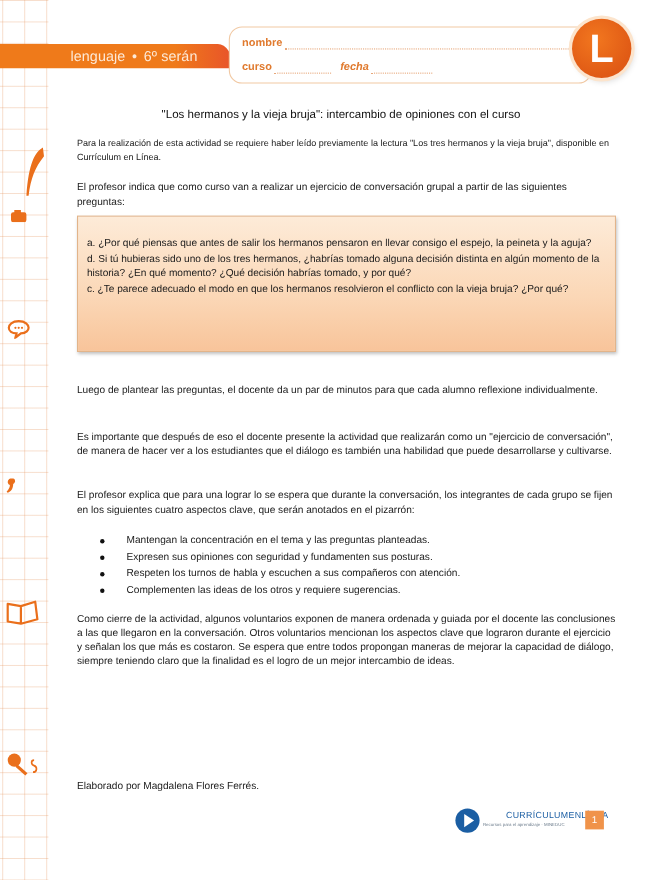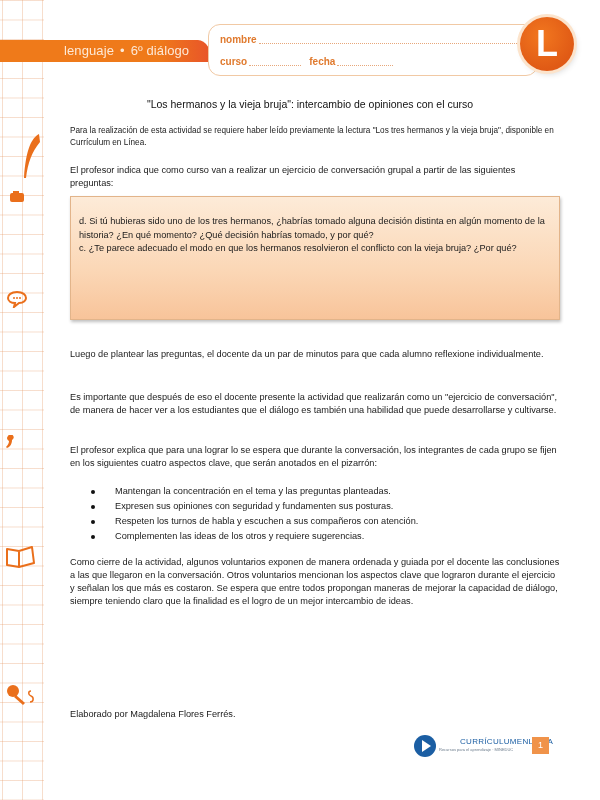--- a/index.html
+++ b/index.html
@@ -29,26 +29,26 @@
     .header-band-text .dot { margin: 0 6px; }
 
     
     .name-box {
       position: absolute; left: 208px; top: 24px; width: 330px; height: 52px;
       border: 1px solid #f1c9a4; border-radius: 12px;
       background: #fff;
     }
     .name-row {
       position: absolute; left: 220px; font-size: 10px; color: #e07a2e; font-weight: bold;
-      display: flex; align-items: center;
+      display: flex; align-items: flex-end;
     }
     .name-row .dots { border-bottom: 1px dotted #e7a77a; height: 8px; display: inline-block; margin-left: 2px; }
     .row-nombre { top: 34px; }
     .row-curso { top: 56px; }
-    .row-curso .fecha-label { margin-left: 8px; }
+    .row-curso .fecha-label { margin-left: 8px; font-style: italic; }
 
     
     .l-badge {
       position: absolute; left: 520px; top: 17px; width: 54px; height: 54px;
       border-radius: 50%;
       background: radial-gradient(circle at 40% 35%, #f2771f, #e05a15 70%);
       box-shadow: 0 0 0 3px #fce4cc, 2px 3px 6px rgba(0,0,0,0.15);
       color: #fff; font-size: 36px; font-weight: bold; text-align: center; line-height: 54px;
     }
 
@@ -103,21 +103,21 @@
       background: #f0934a; color: #fff; font-size: 9px; text-align: center; line-height: 17px;
     }
   </style>
 </head>
 <body>
 
 <div class="grid-margin"></div>
 
 <div class="header-band"></div>
 <div class="header-band-text">
-  <span>lenguaje</span><span class="dot">•</span><span>6º diálogo</span>
+  <span>lenguaje</span><span class="dot">•</span><span>6º serán</span>
 </div>
 
 <div class="name-box"></div>
 <div class="name-row row-nombre">
   <span>nombre</span>
   <span class="dots" style="width:280px"></span>
 </div>
 <div class="name-row row-curso">
   <span>curso</span>
   <span class="dots" style="width:52px"></span>
@@ -151,20 +151,21 @@
   <path d="M26 8 C23 8 23 12 26 13 C29 14 29 19 25 19" fill="none" stroke="#ea6f1b" stroke-width="1.5"></path>
 </svg>
 
 <div class="doc-title">"Los hermanos y la vieja bruja": intercambio de opiniones con el curso</div>
 
 <div class="para small" style="top:125px">Para la realización de esta actividad se requiere haber leído previamente la lectura "Los tres hermanos y la vieja bruja", disponible en Currículum en Línea.</div>
 
 <div class="para" style="top:164px">El profesor indica que como curso van a realizar un ejercicio de conversación grupal a partir de las siguientes preguntas:</div>
 
 <div class="question-box">
+  <div class="q">a. ¿Por qué piensas que antes de salir los hermanos pensaron en llevar consigo el espejo, la peineta y la aguja?</div>
   <div class="q">d. Si tú hubieras sido uno de los tres hermanos, ¿habrías tomado alguna decisión distinta en algún momento de la historia? ¿En qué momento? ¿Qué decisión habrías tomado, y por qué?</div>
   <div class="q">c. ¿Te parece adecuado el modo en que los hermanos resolvieron el conflicto con la vieja bruja? ¿Por qué?</div>
 </div>
 
 <div class="para" style="top:348px">Luego de plantear las preguntas, el docente da un par de minutos para que cada alumno reflexione individualmente.</div>
 
 <div class="para" style="top:391px">Es importante que después de eso el docente presente la actividad que realizarán como un "ejercicio de conversación", de manera de hacer ver a los estudiantes que el diálogo es también una habilidad que puede desarrollarse y cultivarse.</div>
 
 <div class="para" style="top:444px">El profesor explica que para una lograr lo se espera que durante la conversación, los integrantes de cada grupo se fijen en los siguientes cuatro aspectos clave, que serán anotados en el pizarrón:</div>
 

